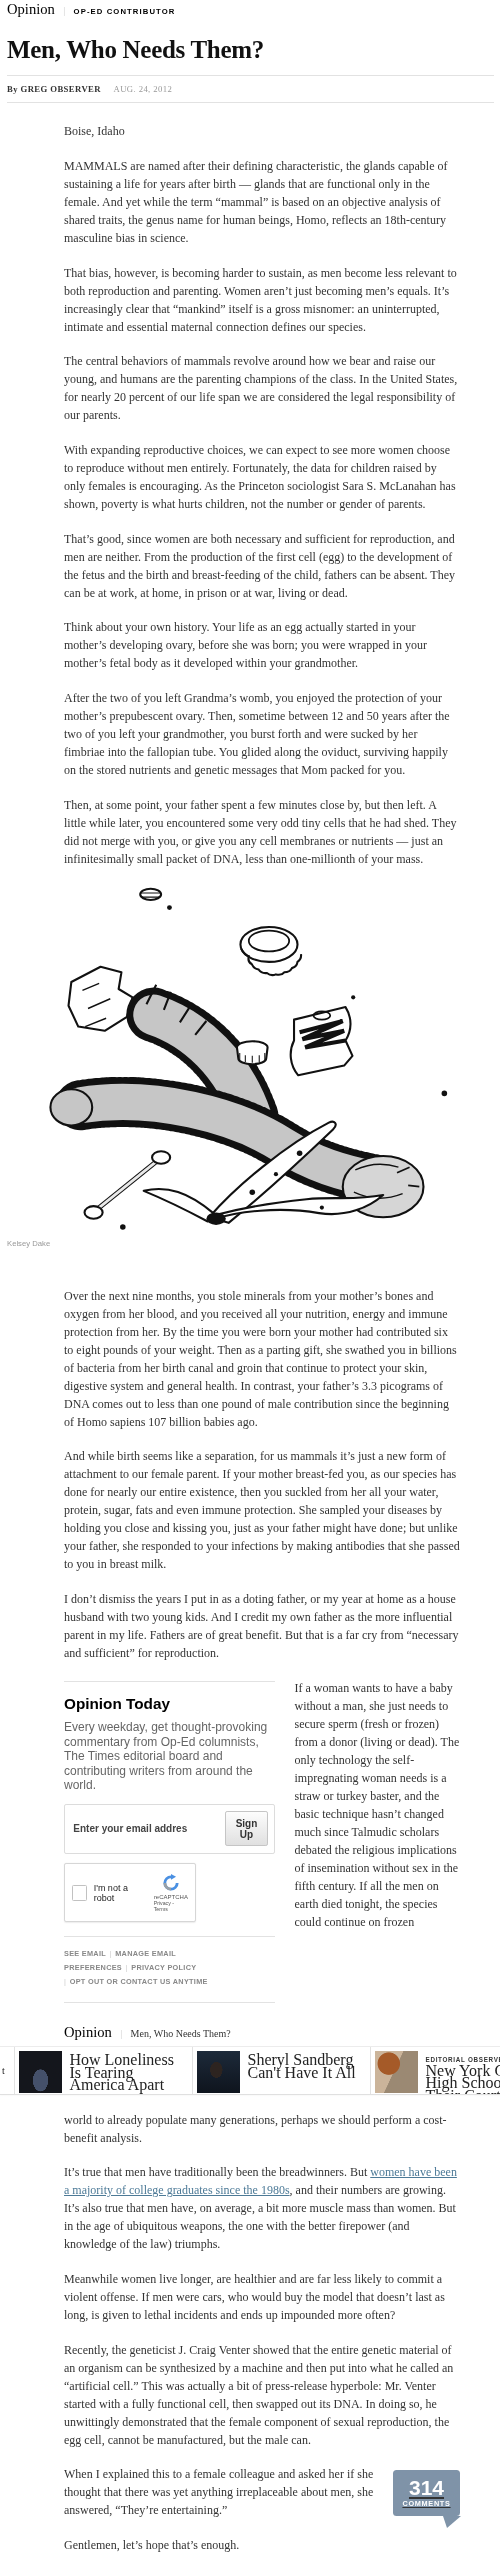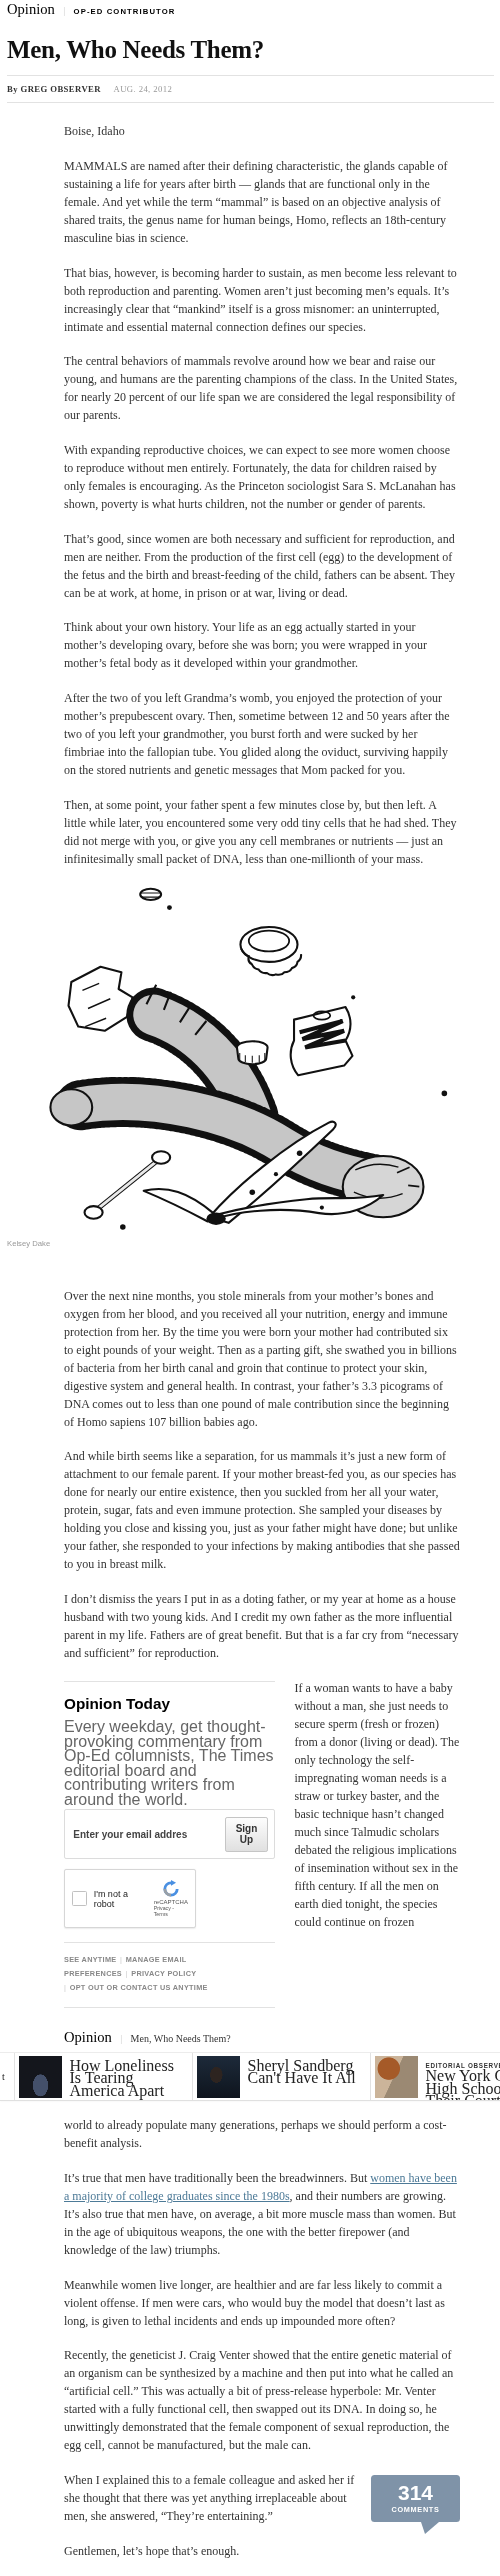--- a/index.html
+++ b/index.html
@@ -35,21 +35,21 @@
   .illo-credit { font-family:"Liberation Sans", sans-serif; font-size:7.7px; color:#999;
     margin:2.8px 0 39px -57px; }
 
   
   .nl {
     float:left; width:211px; margin:2.8px 19.5px 14px 0; min-height:273px;
     border-top:0.7px solid #e2e2e2; border-bottom:0.7px solid #e2e2e2;
     padding:12.5px 0 12.5px 0; font-family:"Liberation Sans", sans-serif;
   }
   .nl h3 { margin:0 0 7px 0; font-size:15.3px; color:#000; }
-  .nl .desc { font-size:16px; line-height:14.6px; color:#666; margin-bottom:2px; }
+  .nl .desc { font-size:12px; line-height:14.6px; color:#666; margin-bottom:11px; }
   .nl-form { display:flex; align-items:center; justify-content:space-between;
     border:0.7px solid #dcdcdc; border-radius:2.1px; padding:6.3px 6.3px; margin-bottom:9.8px; }
   .nl-form input { border:none; outline:none; font-family:"Liberation Sans", sans-serif;
     font-size:10px; font-weight:bold; color:#333; width:118px; }
   .nl-form input::placeholder { color:#444; font-weight:bold; }
   .signup-btn { background:linear-gradient(#fdfdfd,#e0e0e0); border:0.7px solid #c5c5c5;
     border-radius:2.1px; font-family:"Liberation Sans", sans-serif; font-size:10px;
     font-weight:bold; color:#333; padding:5.6px 9px; cursor:pointer;margin-left:36px; }
   .nl .disclaimer { font-size:8.7px; line-height:12px; color:#666; margin-bottom:11px; }
   .captcha { width:132px; border:0.7px solid #d6d6d6; border-radius:2.1px; background:#fff;
@@ -82,21 +82,21 @@
   .card .thumb { width:43px; height:42px; flex:none; }
   .thumb1 { background:radial-gradient(ellipse 12.5px 18px at 50% 70%, #44506a 60%, transparent 62%), #14161c; }
   .thumb2 { background:radial-gradient(ellipse 9.8px 12.5px at 45% 45%, #2d2420 62%, transparent 64%), linear-gradient(#1d2a3a,#0e141d); }
   .thumb3 { background:radial-gradient(circle at 32% 30%, #a55a28 26%, transparent 28%), linear-gradient(115deg,#cbb49a 45%, #9b8973 46%); }
   .card .txt { padding-top:3.5px; }
   .card .c-kicker { font-family:"Liberation Sans", sans-serif; font-size:6.3px; font-weight:bold;
     letter-spacing:0.7px; color:#333; margin:2.1px 0 1.4px 0; }
   .card .c-title { font-size:16px; line-height:12.5px; color:#222; }
 
   
-  .comments-badge { float:right; width:89px; margin:4.2px 0 5.6px 16.7px; cursor:pointer; }
+  .comments-badge { float:right; width:67px; margin:4.2px 0 5.6px 16.7px; cursor:pointer;text-decoration:underline; }
   .comments-badge .bubble { background:#7f93a8; border-radius:3.5px; text-align:center;
     padding:7px 4.2px 8.4px 4.2px; color:#fff; font-family:"Liberation Sans", sans-serif; }
   .comments-badge .count { font-size:21px; font-weight:bold; line-height:21px; }
   .comments-badge .lblc { font-size:7.3px; font-weight:bold; letter-spacing:0.7px; margin-top:1.4px; }
   .comments-badge .tail { width:0; height:0; border-top:12px solid #7f93a8;
     border-right:14px solid transparent; border-left:4.2px solid transparent; margin-left:50px; }
 </style>
 </head>
 <body>
 
@@ -201,21 +201,21 @@
           <path d="M27 16 A11 11 0 1 1 16 5" stroke="#4a90e2" stroke-width="5" fill="none"></path>
           <path d="M16 0 l9 5 -9 5 z" fill="#4a90e2"></path>
           <path d="M16 27 A11 11 0 0 1 5 16" stroke="#9aa0a6" stroke-width="5" fill="none"></path>
         </svg>
         <span class="b1" data-interactable="false">reCAPTCHA</span>
         <span class="b2" data-interactable="true">Privacy - Terms</span>
       </div>
     </div>
     <hr class="nl-hr" data-interactable="false">
     <div class="nl-links" data-interactable="false">
-      <span data-interactable="true">SEE ANYTIME</span><span class="sep">|</span><span data-interactable="true">MANAGE EMAIL PREFERENCES</span><span class="sep">|</span><span data-interactable="true">PRIVACY POLICY</span><br>
+      <span data-interactable="true">SEE EMAIL</span><span class="sep">|</span><span data-interactable="true">MANAGE EMAIL PREFERENCES</span><span class="sep">|</span><span data-interactable="true">PRIVACY POLICY</span><br>
       <span class="sep" style="padding-left:0">|</span><span data-interactable="true">OPT OUT OR CONTACT US ANYTIME</span>
     </div>
   </div>
 
   <p class="wrap-col" data-interactable="false">If a woman wants to have a baby without a man, she just needs to secure sperm (fresh or frozen) from a donor (living or dead). The only technology the self-impregnating woman needs is a straw or turkey baster, and the basic technique hasn’t changed much since Talmudic scholars debated the religious implications of insemination without sex in the fifth century. If all the men on earth died tonight, the species could continue on frozen</p>
 
   <div class="related-bar" data-interactable="false">
     <div class="bar-head" data-interactable="false">
       <span class="sec" data-interactable="true">Opinion</span>
       <span class="vdiv" data-interactable="false">|</span>

